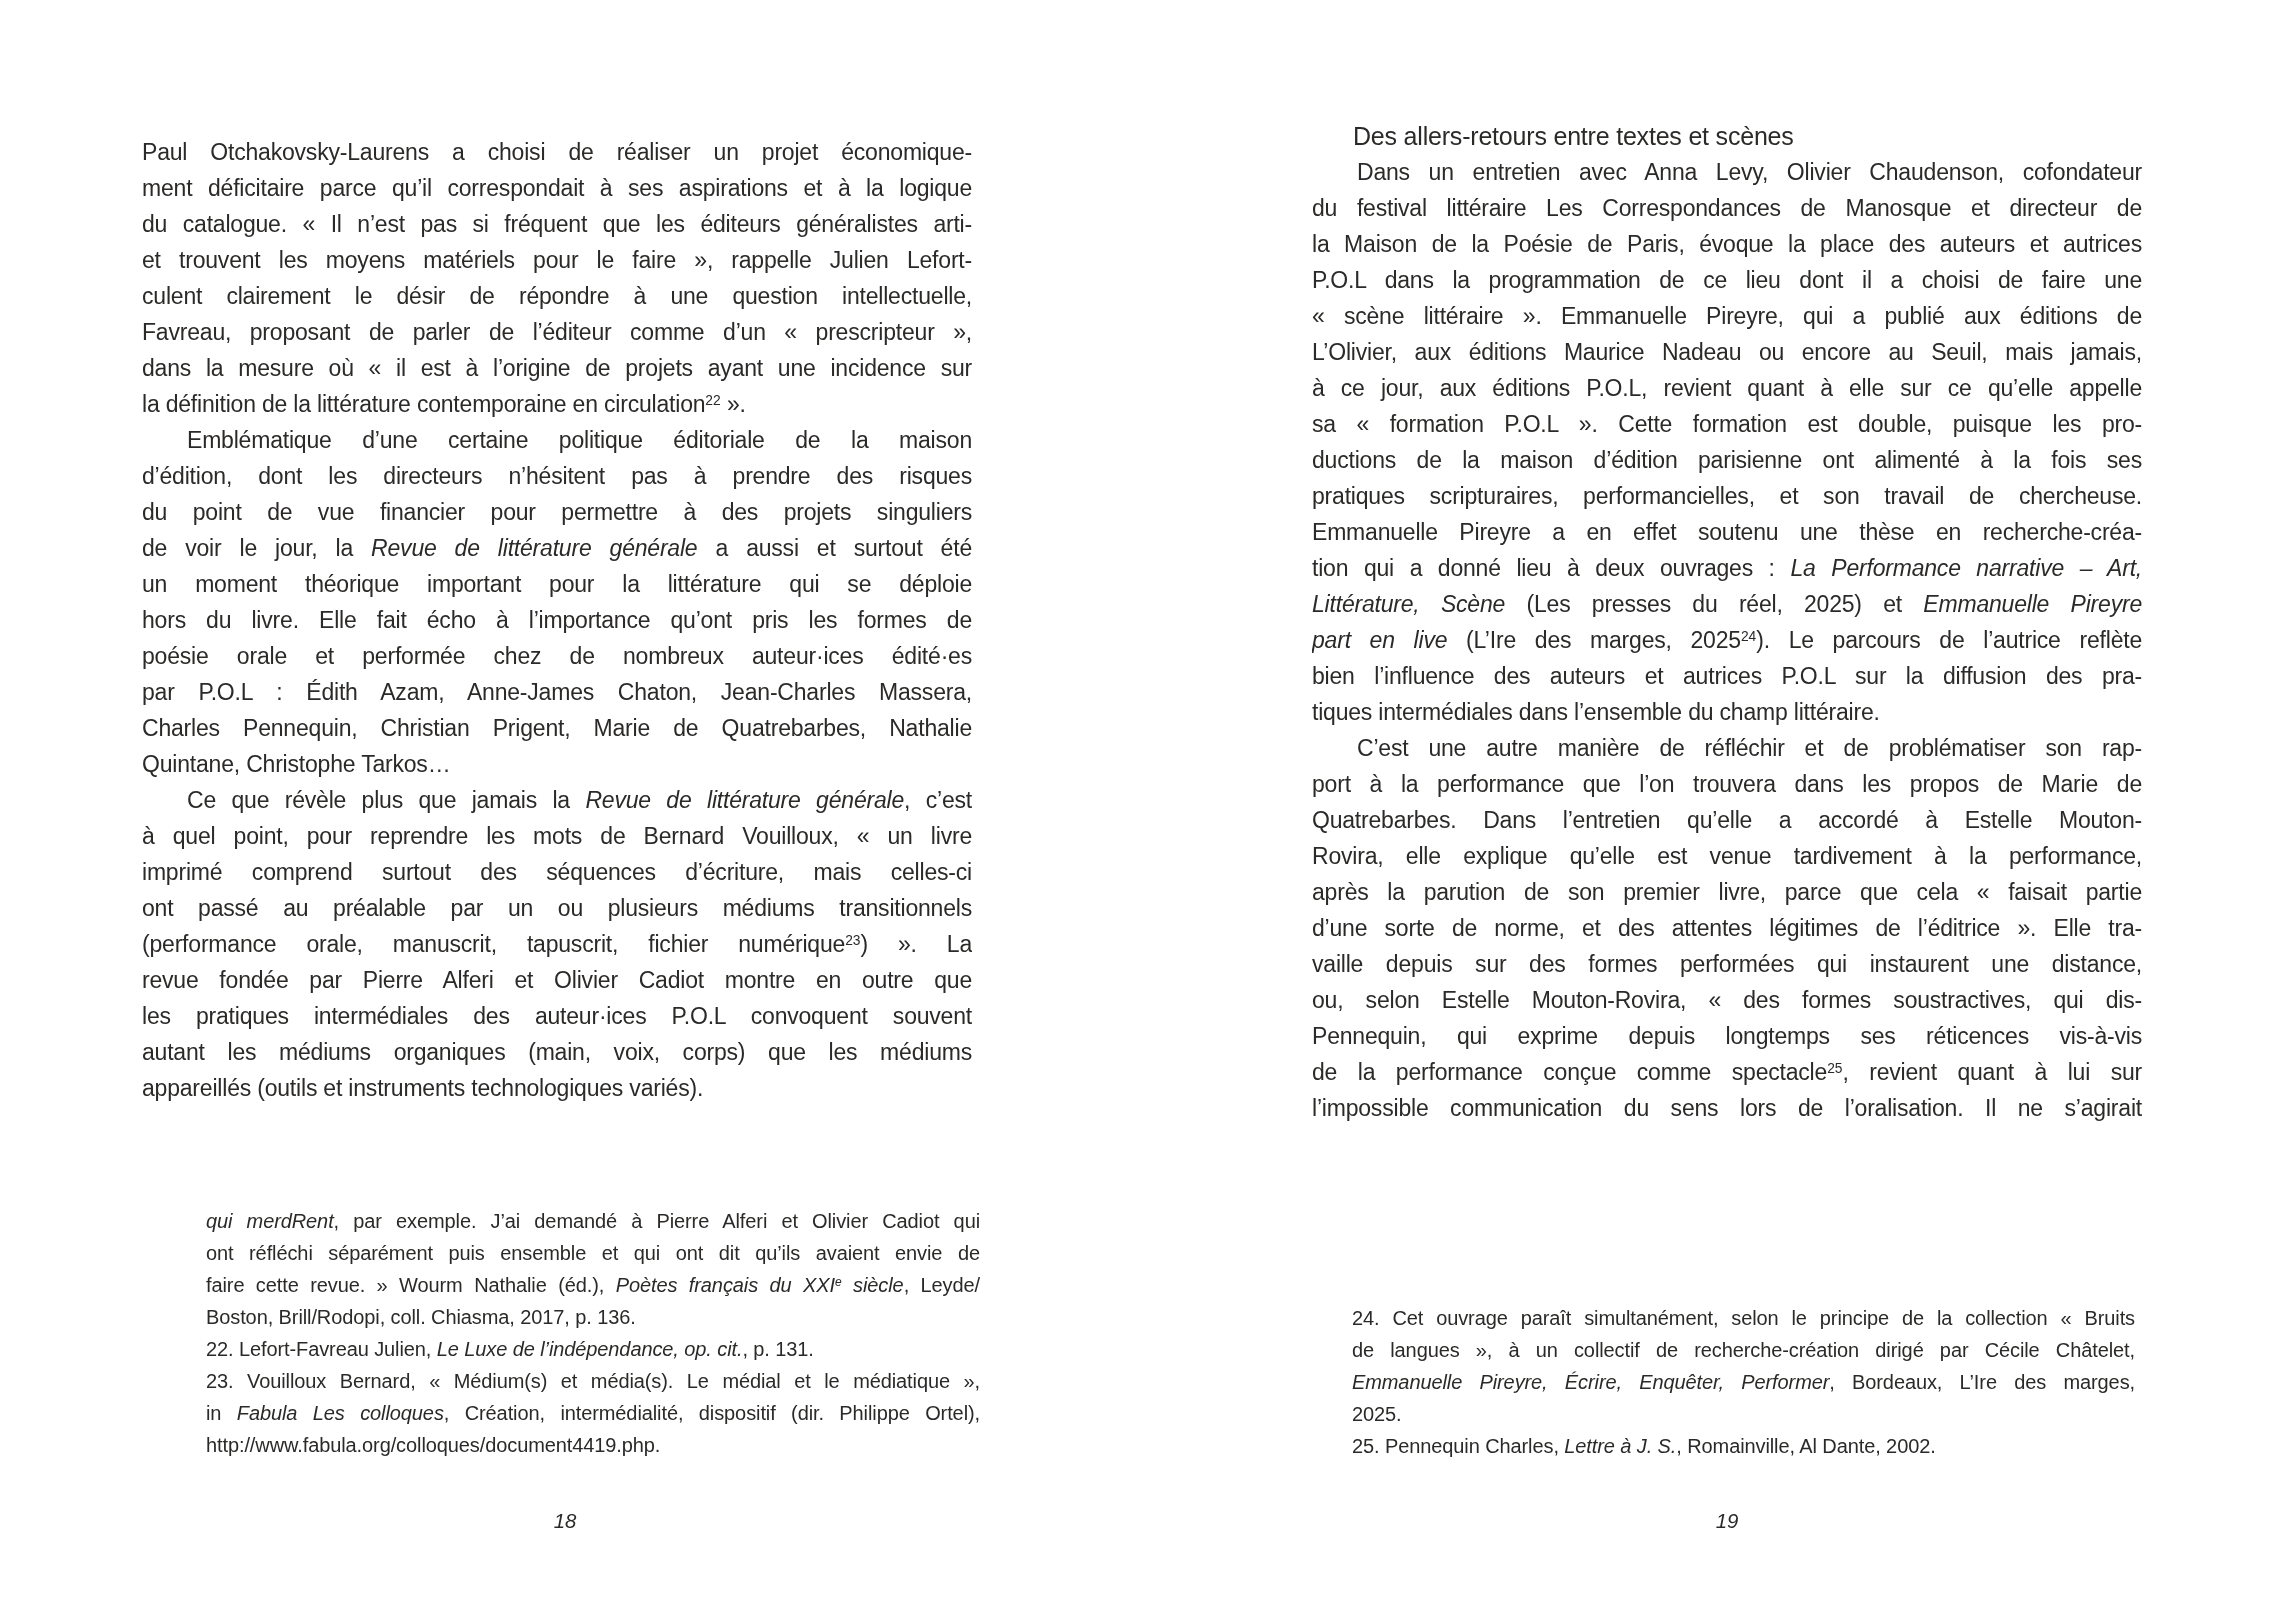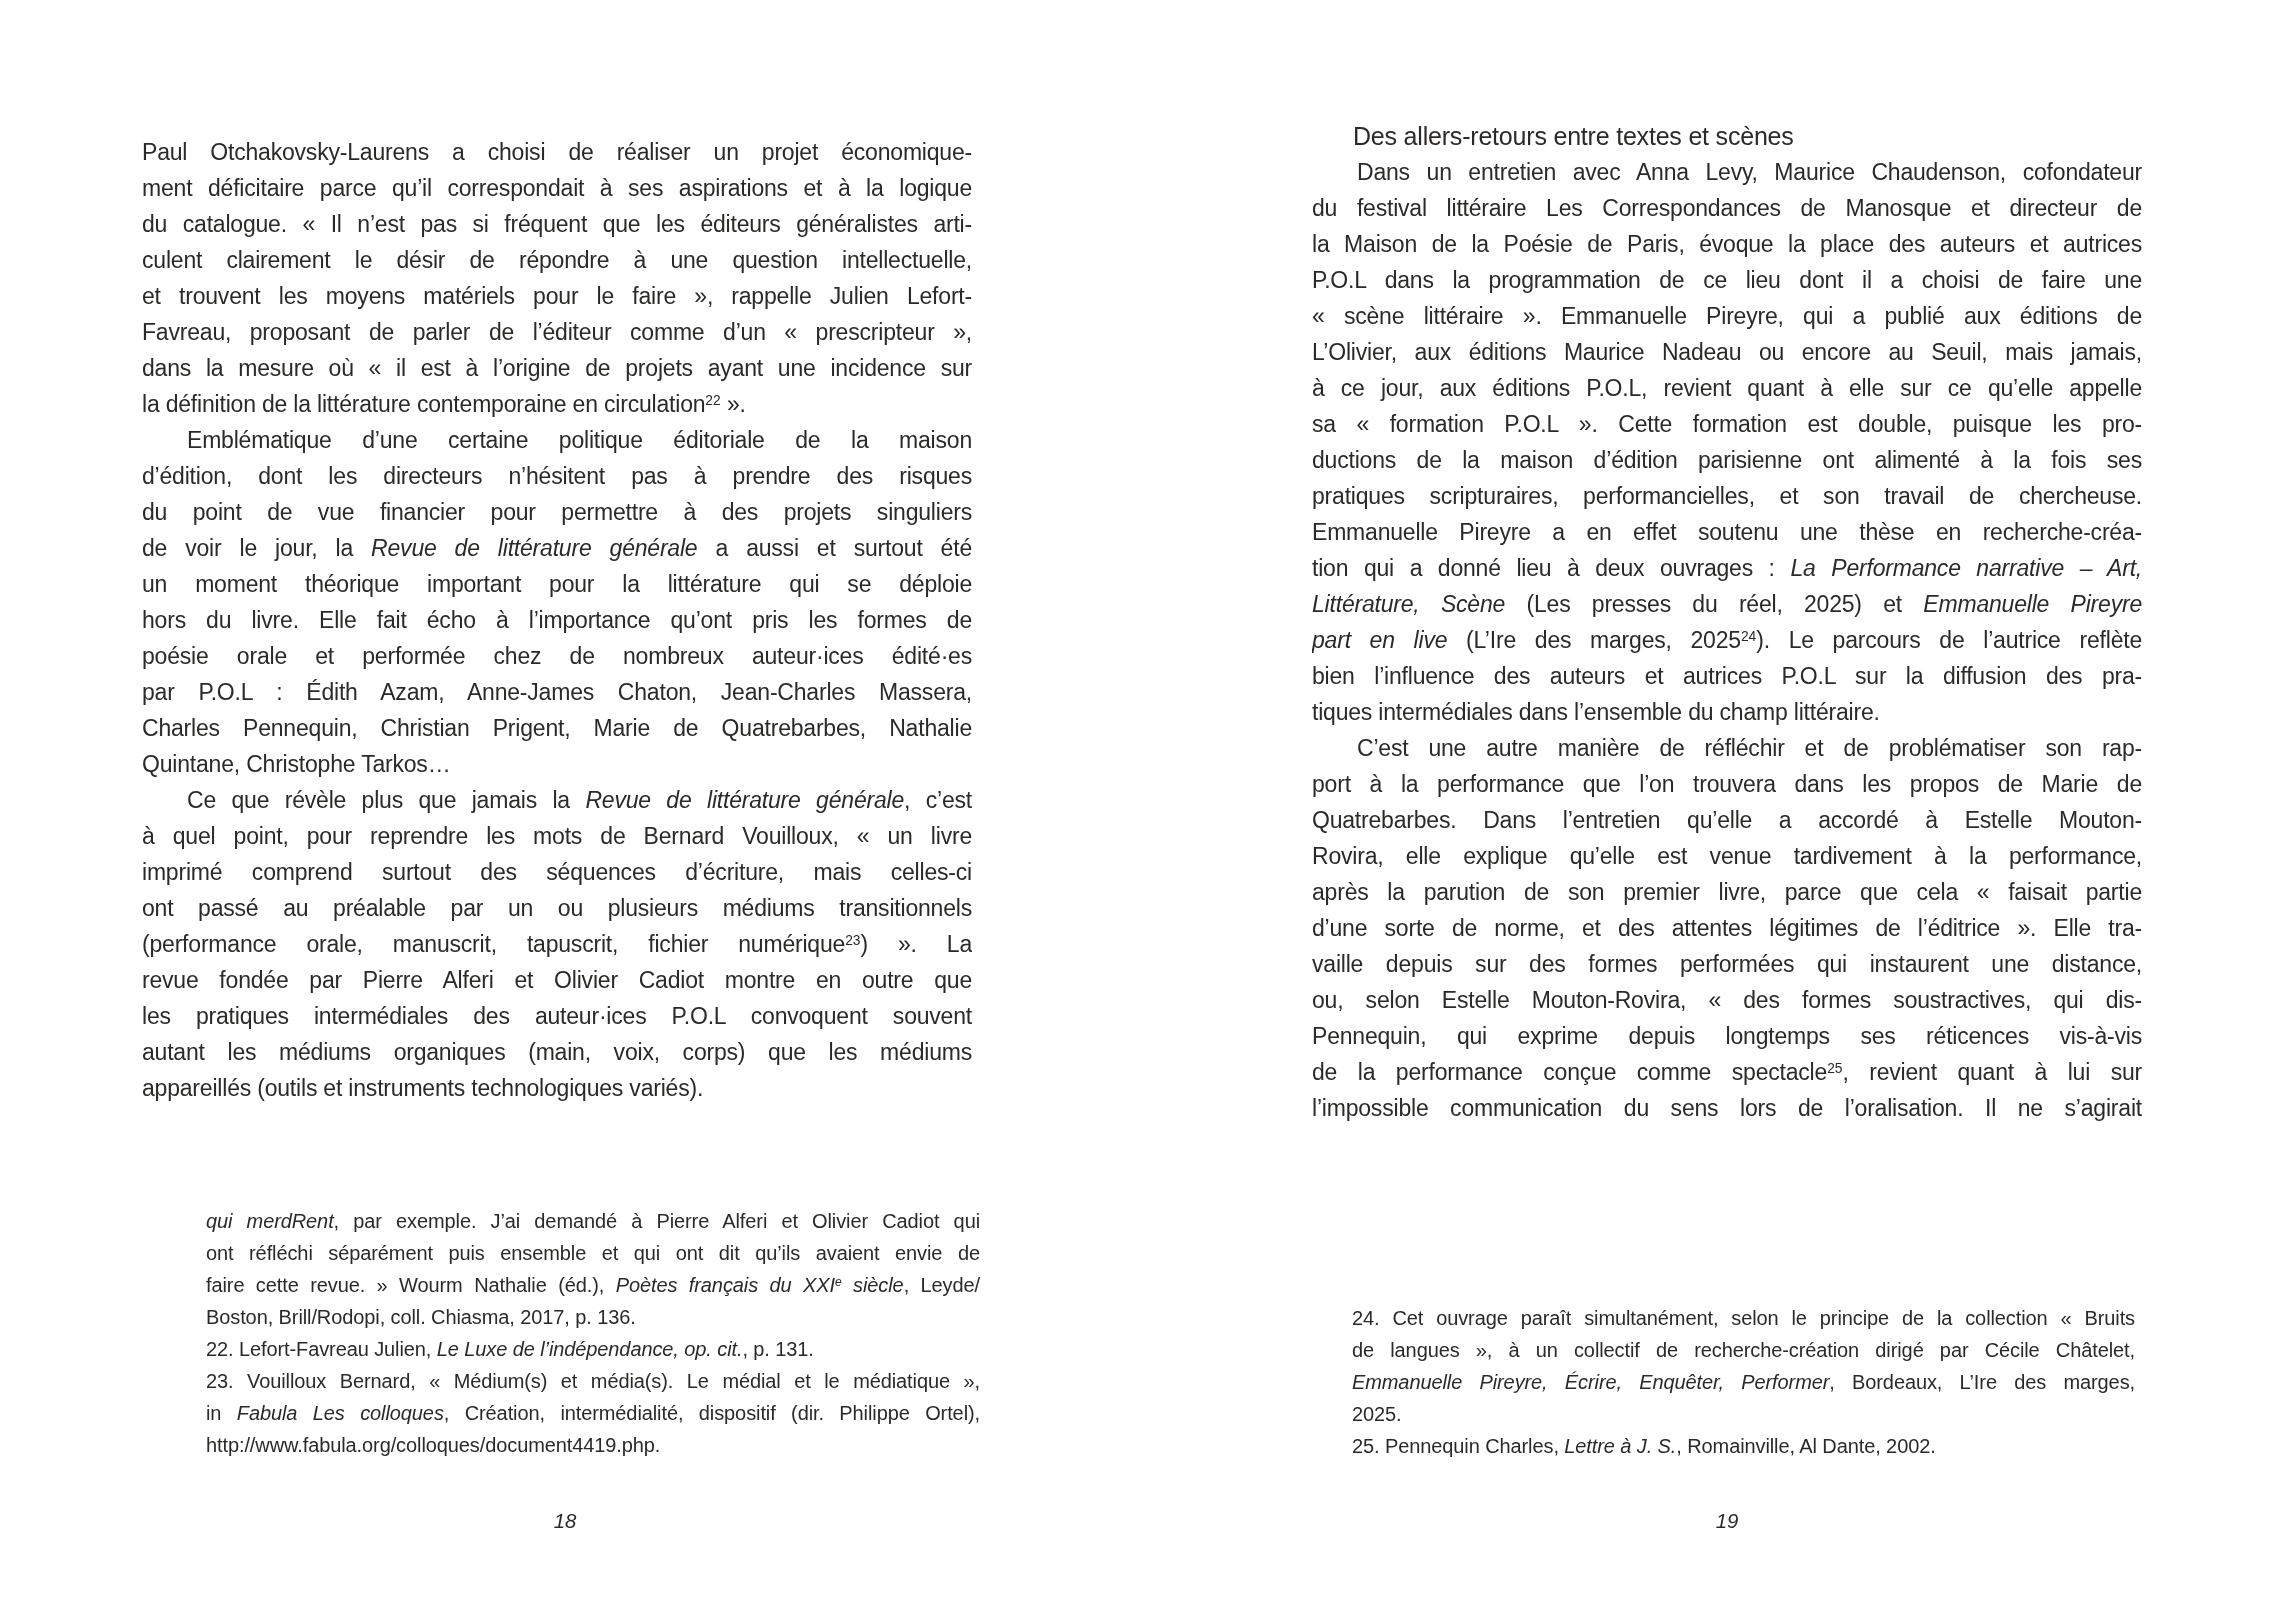--- a/index.html
+++ b/index.html
@@ -34,22 +34,22 @@
 </head>
 <body>
 
 <div class="spread">
 
   <section>
     <div class="block main" style="left:142px;top:134px;width:830px;">
         <div class="line just"><span>Paul Otchakovsky-Laurens a choisi de réaliser un projet économique-</span></div>
         <div class="line just"><span>ment déficitaire parce qu’il correspondait à ses aspirations et à la logique</span></div>
         <div class="line just"><span>du catalogue. « Il n’est pas si fréquent que les éditeurs généralistes arti-</span></div>
+        <div class="line just"><span>et trouvent les moyens matériels pour le faire », rappelle Julien Lefort-</span></div>
         <div class="line just"><span>culent clairement le désir de répondre à une question intellectuelle,</span></div>
-        <div class="line just"><span>et trouvent les moyens matériels pour le faire », rappelle Julien Lefort-</span></div>
         <div class="line just"><span>Favreau, proposant de parler de l’éditeur comme d’un « prescripteur »,</span></div>
         <div class="line just"><span>dans la mesure où « il est à l’origine de projets ayant une incidence sur</span></div>
         <div class="line"><span>la définition de la littérature contemporaine en circulation</span><span class="sup">22</span><span> ».</span></div>
         <div class="line ind just"><span>Emblématique d’une certaine politique éditoriale de la maison</span></div>
         <div class="line just"><span>d’édition, dont les directeurs n’hésitent pas à prendre des risques</span></div>
         <div class="line just"><span>du point de vue financier pour permettre à des projets singuliers</span></div>
         <div class="line just"><span>de voir le jour, la </span><span class="it">Revue de littérature générale</span><span> a aussi et surtout été</span></div>
         <div class="line just"><span>un moment théorique important pour la littérature qui se déploie</span></div>
         <div class="line just"><span>hors du livre. Elle fait écho à l’importance qu’ont pris les formes de</span></div>
         <div class="line just"><span>poésie orale et performée chez de nombreux auteur·ices édité·es</span></div>
@@ -75,21 +75,21 @@
         <div class="line just"><span>23. Vouilloux Bernard, « Médium(s) et média(s). Le médial et le médiatique »,</span></div>
         <div class="line just"><span>in </span><span class="it">Fabula Les colloques</span><span>, Création, intermédialité, dispositif (dir. Philippe Ortel),</span></div>
         <div class="line"><span>http://www.fabula.org/colloques/document4419.php.</span></div>
       </div>
     <div class="pagenum" style="left:150px;top:1510px;width:830px;">18</div>
   </section>
 
   <section>
     <div class="block main" style="left:1312px;top:118px;width:830px;">
       <div class="heading">Des allers-retours entre textes et scènes</div>
-    <div class="line ind just"><span>Dans un entretien avec Anna Levy, Maurice Chaudenson, cofondateur</span></div>
+    <div class="line ind just"><span>Dans un entretien avec Anna Levy, Olivier Chaudenson, cofondateur</span></div>
         <div class="line just"><span>du festival littéraire Les Correspondances de Manosque et directeur de</span></div>
         <div class="line just"><span>la Maison de la Poésie de Paris, évoque la place des auteurs et autrices</span></div>
         <div class="line just"><span>P.O.L dans la programmation de ce lieu dont il a choisi de faire une</span></div>
         <div class="line just"><span>« scène littéraire ». Emmanuelle Pireyre, qui a publié aux éditions de</span></div>
         <div class="line just"><span>L’Olivier, aux éditions Maurice Nadeau ou encore au Seuil, mais jamais,</span></div>
         <div class="line just"><span>à ce jour, aux éditions P.O.L, revient quant à elle sur ce qu’elle appelle</span></div>
         <div class="line just"><span>sa « formation P.O.L ». Cette formation est double, puisque les pro-</span></div>
         <div class="line just"><span>ductions de la maison d’édition parisienne ont alimenté à la fois ses</span></div>
         <div class="line just"><span>pratiques scripturaires, performancielles, et son travail de chercheuse.</span></div>
         <div class="line just"><span>Emmanuelle Pireyre a en effet soutenu une thèse en recherche-créa-</span></div>

